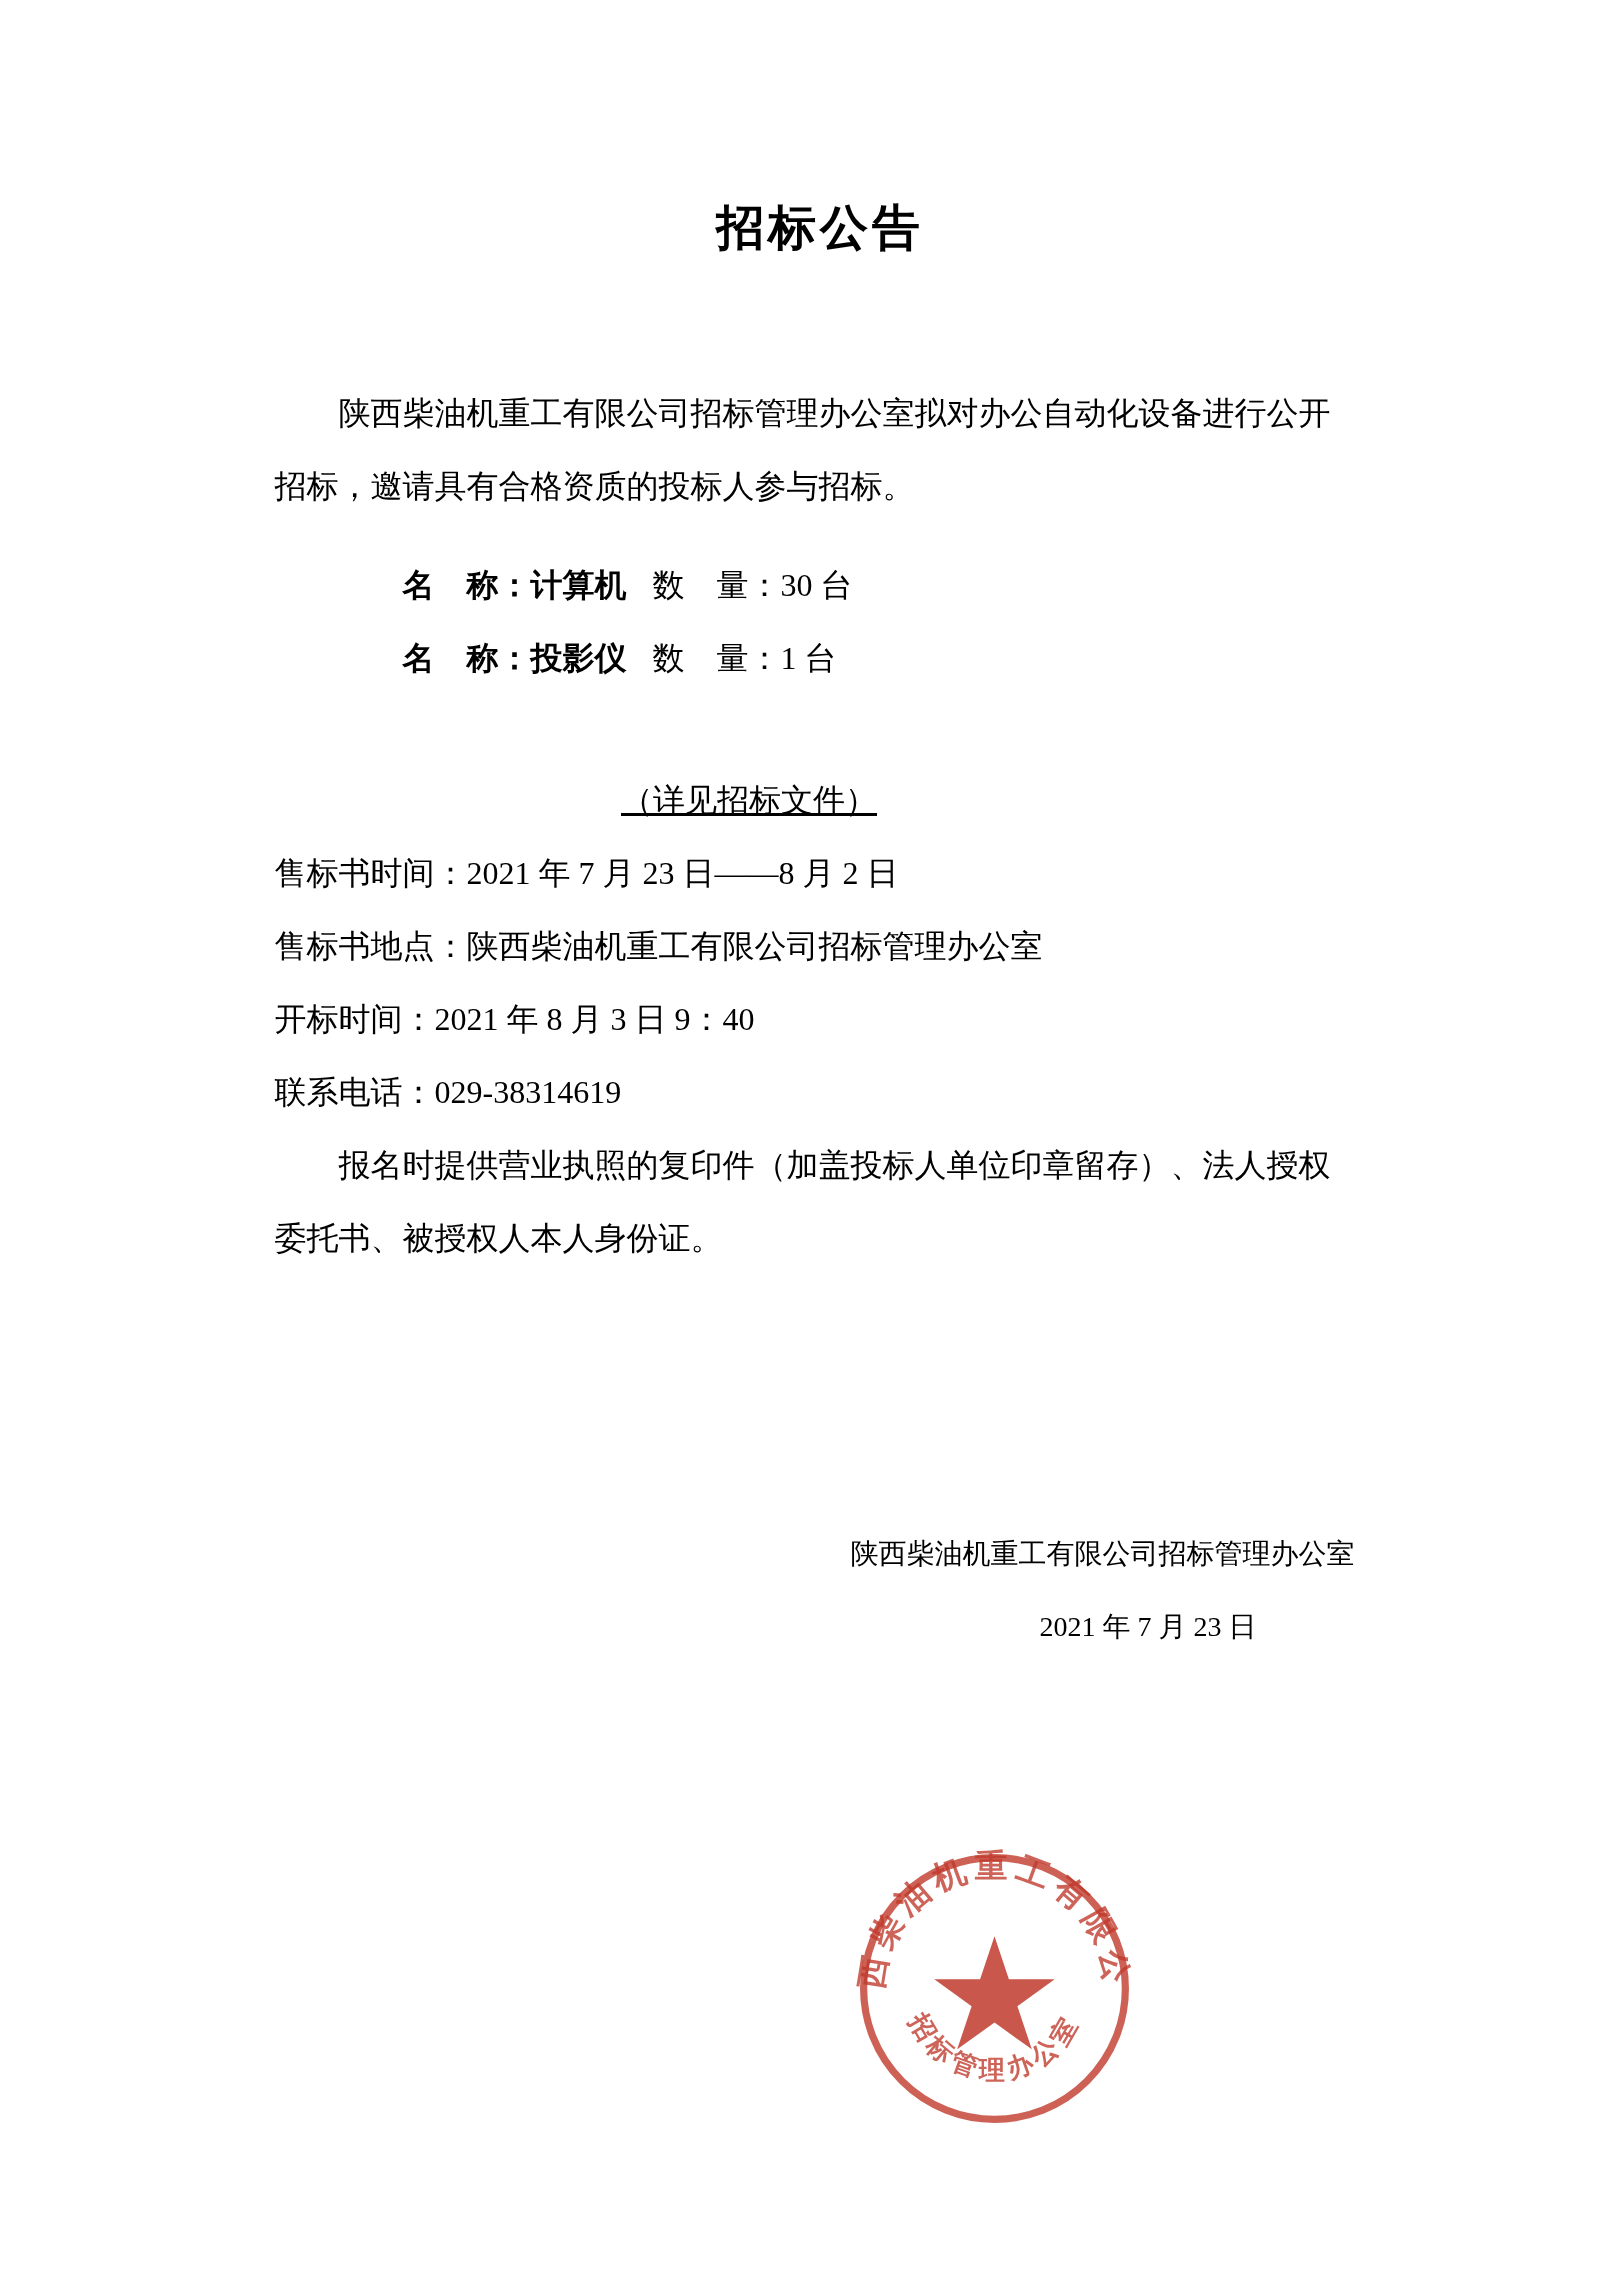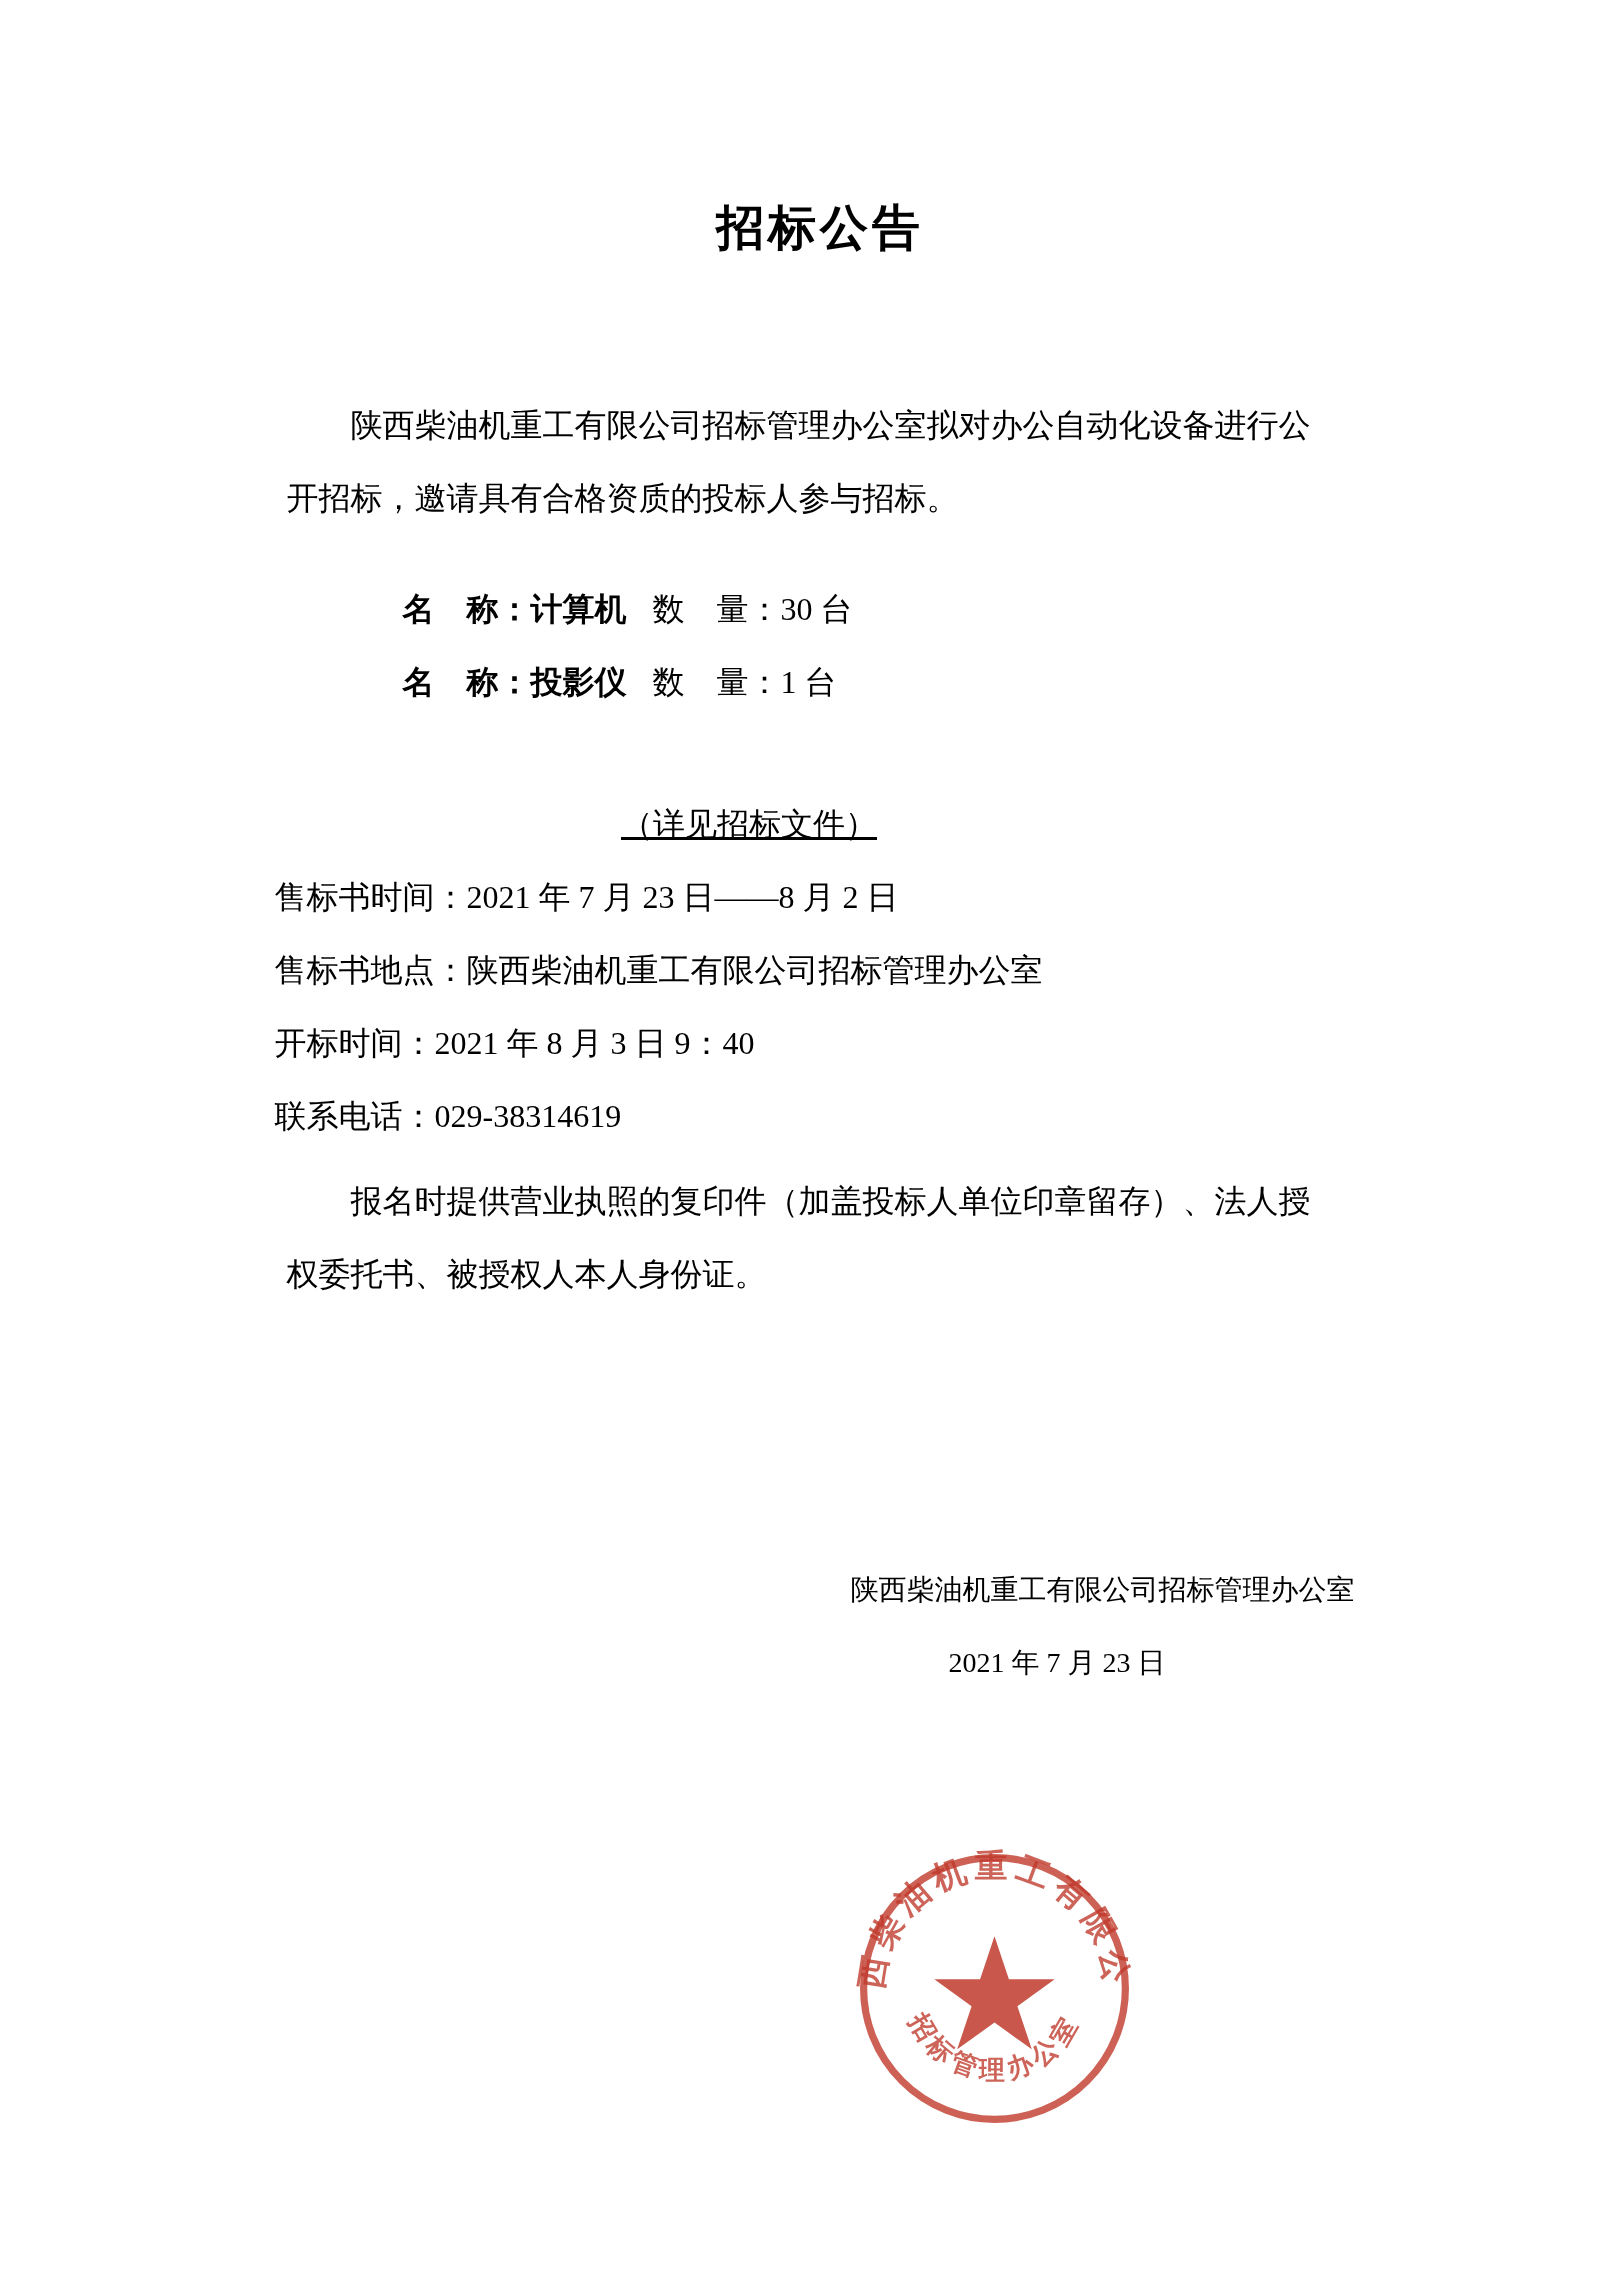--- a/index.html
+++ b/index.html
@@ -33,21 +33,21 @@
   }
   .body-block {
     margin: 0 auto;
     width: 1073px;
     padding-top: 85px;
     font-size: 32px;
     line-height: 73px;
   }
   .para {
     text-indent: 64px;
-    margin: 12px;
+    margin: 0;
   }
   .line {
     margin: 0;
     white-space: pre;
     font-family: Liberation Serif, serif;
   }
   .item-row {
     margin: 0;
     text-indent: 64px;
     white-space: pre;
@@ -67,21 +67,21 @@
     text-decoration: underline;
   }
   .signature-block {
     position: relative;
     margin-top: 242px;
     padding-left: 576px;
     font-size: 28px;
     line-height: 73px;
   }
   .sig-line { margin: 0; white-space: pre; }
-  .sig-date { margin: 0; padding-left: 98px; white-space: pre; }
+  .sig-date { margin: 0; padding-left: 98px; white-space: pre; text-align: center; }
 
   
   .seal {
     position: absolute;
     left: 844px;
     top: 1642px;
     width: 301px;
     height: 301px;
     pointer-events: none;
   }

